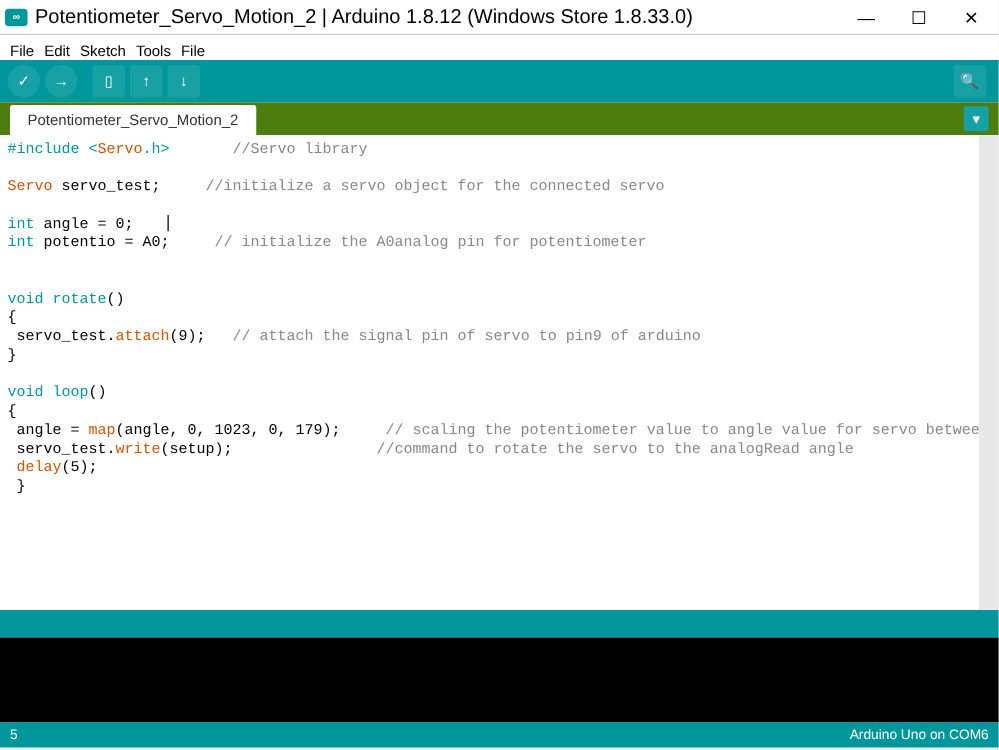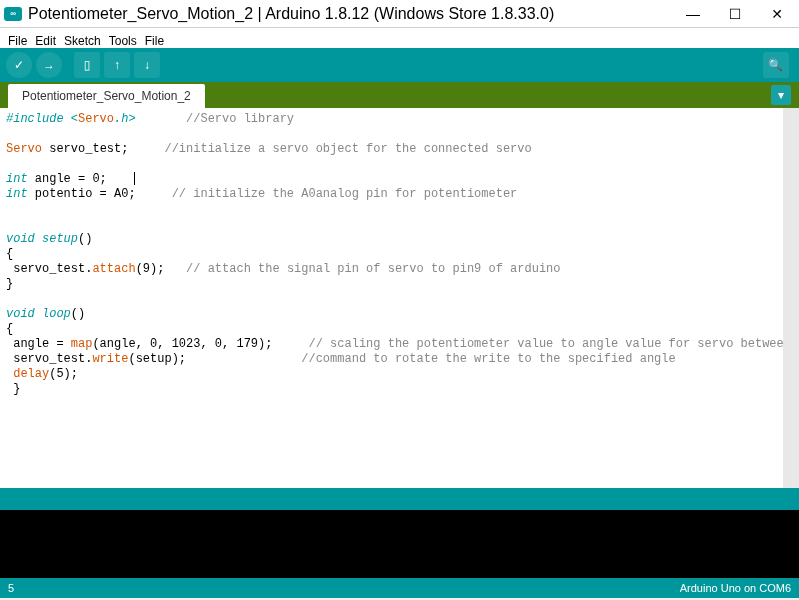--- a/index.html
+++ b/index.html
@@ -14,21 +14,21 @@
 .toolbar { height: 34px; background: #00979c; display: flex; align-items: center; padding: 0 6px; }
 .tool-btn { width: 26px; height: 26px; border-radius: 50%; background: #17a1a5; margin-right: 4px; display: flex; align-items: center; justify-content: center; cursor: pointer; color: #fff; }
 .tool-btn.sq { border-radius: 3px; background: #17a1a5; }
 .tool-spacer { flex: 1; }
 .tabbar { height: 26px; background: #4d7c0f; display: flex; align-items: flex-end; padding: 0 8px; }
 .tab { background: #fff; padding: 5px 14px; font-size: 12px; color: #333; border-top-left-radius: 2px; border-top-right-radius: 2px; cursor: pointer; }
 .tab-right { margin-left: auto; width: 20px; height: 20px; background: #17a1a5; border-radius: 2px; display:flex; align-items:center; justify-content:center; color:#fff; cursor:pointer; margin-bottom:3px; }
 .editor { background: #fff; height: 380px; padding: 4px 6px; font-family: 'Courier New', monospace; font-size: 12px; line-height: 15px; overflow: auto; position: relative; border-right: 16px solid #e8e8e8; }
 .code-line { white-space: pre; color: #000; }
 .kw-orange { color: #d35400; }
-.kw-teal { color: #00979c; font-style: italic; }
+.kw-teal { color: #00979c; }
 .comment { color: #888; }
 .cursor { display:inline-block; width:1px; height:13px; background:#000; vertical-align:middle; margin-left:6px; }
 .divider-teal { height: 22px; background: #00979c; }
 .console { height: 68px; background: #000; }
 .statusbar { height: 20px; background: #00979c; color: #fff; display: flex; align-items: center; padding: 0 8px; font-size: 11px; }
 .statusbar-left { flex: 1; }
 </style>
 </head>
 <body>
 
@@ -82,29 +82,29 @@
 
 <div class="editor">
 <div class="code-line"><span class="kw-teal">#include &lt;</span><span class="kw-orange">Servo</span><span class="kw-teal">.h&gt;</span><span class="comment">       //Servo library</span></div>
 <div class="code-line">&nbsp;</div>
 <div class="code-line"><span class="kw-orange">Servo</span><span> servo_test;     </span><span class="comment">//initialize a servo object for the connected servo </span></div>
 <div class="code-line">&nbsp;</div>
 <div class="code-line"><span class="kw-teal">int</span><span> angle = 0;   </span><span class="cursor"></span></div>
 <div class="code-line"><span class="kw-teal">int</span><span> potentio = A0;     </span><span class="comment">// initialize the A0analog pin for potentiometer</span></div>
 <div class="code-line">&nbsp;</div>
 <div class="code-line">&nbsp;</div>
-<div class="code-line"><span class="kw-teal">void</span><span> </span><span class="kw-teal">setup</span><span>()</span></div>
+<div class="code-line"><span class="kw-teal">void</span><span> </span><span class="kw-teal">rotate</span><span>()</span></div>
 <div class="code-line"><span>{</span></div>
 <div class="code-line"><span> servo_test.</span><span class="kw-orange">attach</span><span>(9);   </span><span class="comment">// attach the signal pin of servo to pin9 of arduino</span></div>
 <div class="code-line"><span>}</span></div>
 <div class="code-line">&nbsp;</div>
 <div class="code-line"><span class="kw-teal">void</span><span> </span><span class="kw-teal">loop</span><span>()</span></div>
 <div class="code-line"><span>{</span></div>
 <div class="code-line"><span> angle = </span><span class="kw-orange">map</span><span>(angle, 0, 1023, 0, 179);     </span><span class="comment">// scaling the potentiometer value to angle value for servo between 0 and 180)</span></div>
-<div class="code-line"><span> servo_test.</span><span class="kw-orange">write</span><span>(setup);                </span><span class="comment">//command to rotate the write to the specified angle</span></div>
+<div class="code-line"><span> servo_test.</span><span class="kw-orange">write</span><span>(setup);                </span><span class="comment">//command to rotate the servo to the analogRead angle</span></div>
 <div class="code-line"><span> </span><span class="kw-orange">delay</span><span>(5);            </span></div>
 <div class="code-line"><span> }</span></div>
 </div>
 
 <div class="divider-teal"></div>
 <div class="console"></div>
 
 <div class="statusbar">
   <div class="statusbar-left">5</div>
   <div>Arduino Uno on COM6</div>

